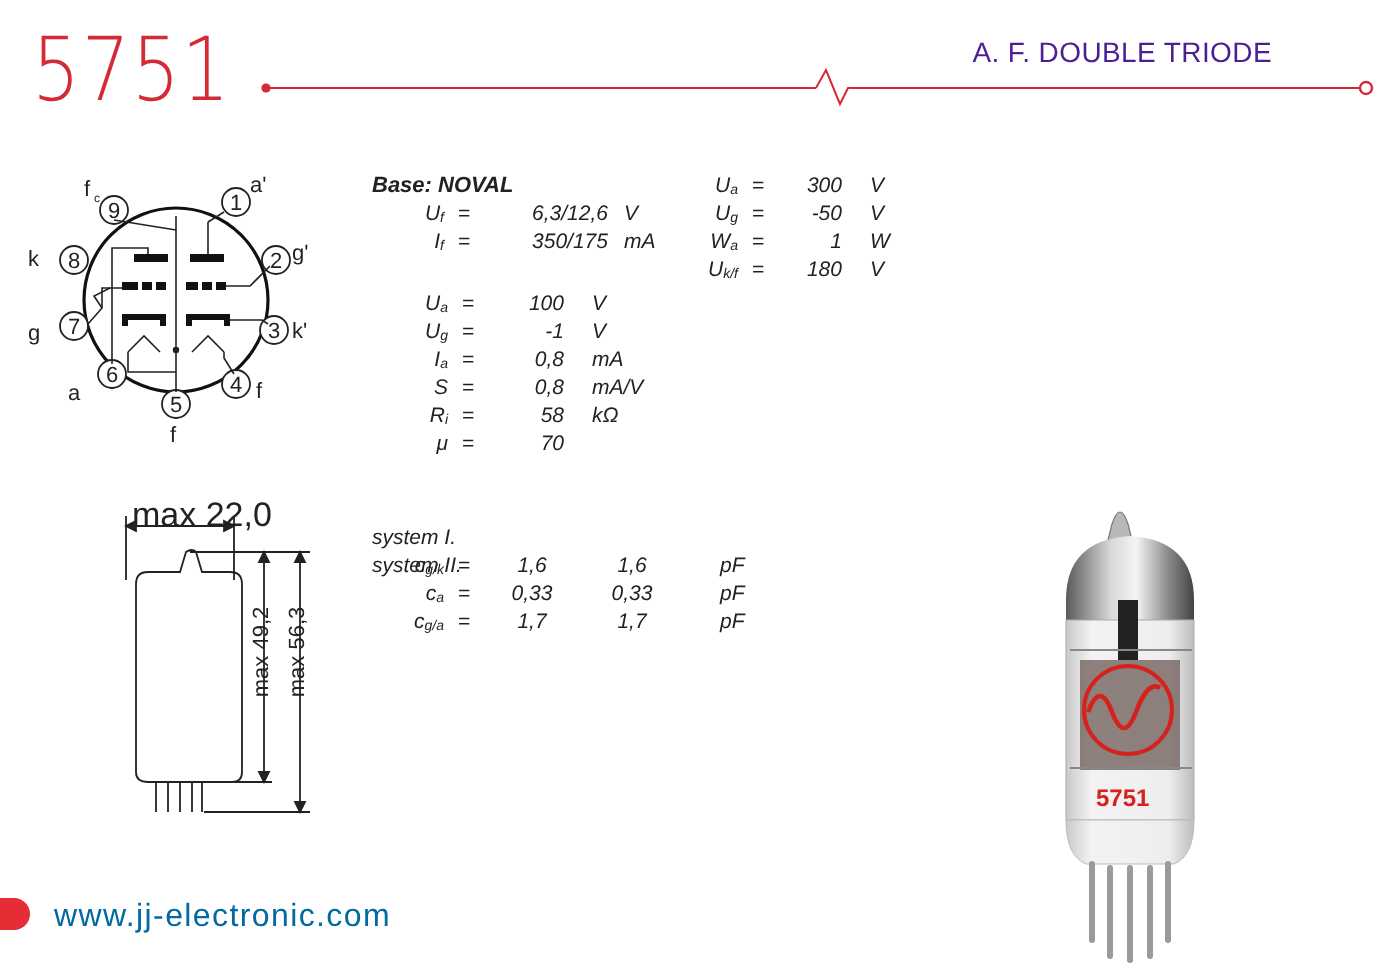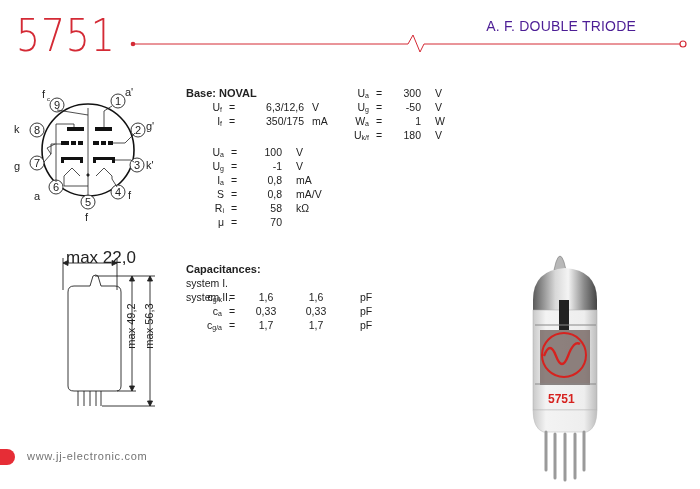--- a/index.html
+++ b/index.html
@@ -6,21 +6,21 @@
   html, body { width: 700px; height: 489px; background: #ffffff; overflow: hidden; }
   body { position: relative; font-family: "Liberation Sans", sans-serif; color: #222; }
 
   .title-num { position: absolute; left: 16px; top: 14px; font-family: "DejaVu Sans", sans-serif;
     font-weight: 200; font-size: 44px; color: #d42a35; letter-spacing: 1px; line-height: 1; transform: scaleX(0.86); transform-origin: left top; }
   .header-line { position: absolute; left: 128px; top: 32px; width: 560px; height: 24px; }
   .subtitle { position: absolute; right: 64px; top: 18px; font-size: 14px; color: #4c1d95; letter-spacing: 0.2px; }
 
   .pin-diagram { position: absolute; left: 0; top: 80px; width: 180px; height: 150px; }
 
-  .spec-block { position: absolute; font-size: 10.5px; line-height: 14px; color: #222; }
+  .spec-block { position: absolute; font-size: 10.5px; line-height: 14px; color: #222; font-style: italic; }
   .spec-title { font-weight: bold; font-size: 11px; }
   .spec-row { display: flex; height: 14px; }
   .spec-row .sym { text-align: right; }
   .spec-row .eq { text-align: center; }
   .spec-row .val { text-align: right; }
   .spec-row .unit { padding-left: 8px; }
   sub.s { font-size: 7px; vertical-align: baseline; position: relative; top: 1px; }
 
   .base { left: 186px; top: 86px; }
   .base .sym { width: 36px; } .base .eq { width: 20px; } .base .val { width: 62px; } .base .unit { width: 40px; }
@@ -33,21 +33,21 @@
 
   .caps { left: 186px; top: 262px; }
   .caps .hdr { display: flex; height: 14px; flex-direction: column; }
   .caps .hdr span:first-child { width: 52px; }
   .caps .hdr span { padding-right: 4px; }
   .caps .sym { width: 36px; } .caps .eq { width: 20px; } .caps .val1 { width: 48px; text-align: center; } .caps .val2 { width: 52px; text-align: center; } .caps .unit { width: 30px; padding-left: 18px; }
 
   .dim-drawing { position: absolute; left: 40px; top: 245px; width: 130px; height: 170px; }
 
   .footer-pill { position: absolute; left: -10px; top: 449px; width: 25px; height: 16px; border-radius: 8px; background: #e62d36; }
-  .footer-url { position: absolute; left: 27px; top: 450px; font-size: 11px; color: #737373; letter-spacing: 0.7px; }
+  .footer-url { position: absolute; left: 27px; top: 450px; font-size: 16px; color: #0369a1; letter-spacing: 0.7px; }
 
   .tube { position: absolute; left: 510px; top: 245px; width: 110px; height: 240px; }
 </style>
 </head>
 <body>
 
 <div class="title-num">5751</div>
 
 <svg class="header-line" viewBox="0 0 560 24">
   <circle cx="5" cy="12" r="2.3" fill="#d42a35"></circle>
@@ -200,21 +200,20 @@
   </div>
   <div class="spec-row">
     <span class="sym"><span>μ</span><sub class="s"></sub></span>
     <span class="eq">=</span>
     <span class="val">70</span>
     <span class="unit"></span>
   </div>
 </div>
 
 <div class="spec-block caps">
-  <div class="spec-title">Capacitances:</div>
   <div class="hdr">
     <span></span>
     <span>system I.</span>
     <span>system II.</span>
   </div>
   <div class="spec-row">
     <span class="sym"><span>c</span><sub class="s">g/k</sub></span>
     <span class="eq">=</span>
     <span class="val1">1,6</span>
     <span class="val2">1,6</span>

